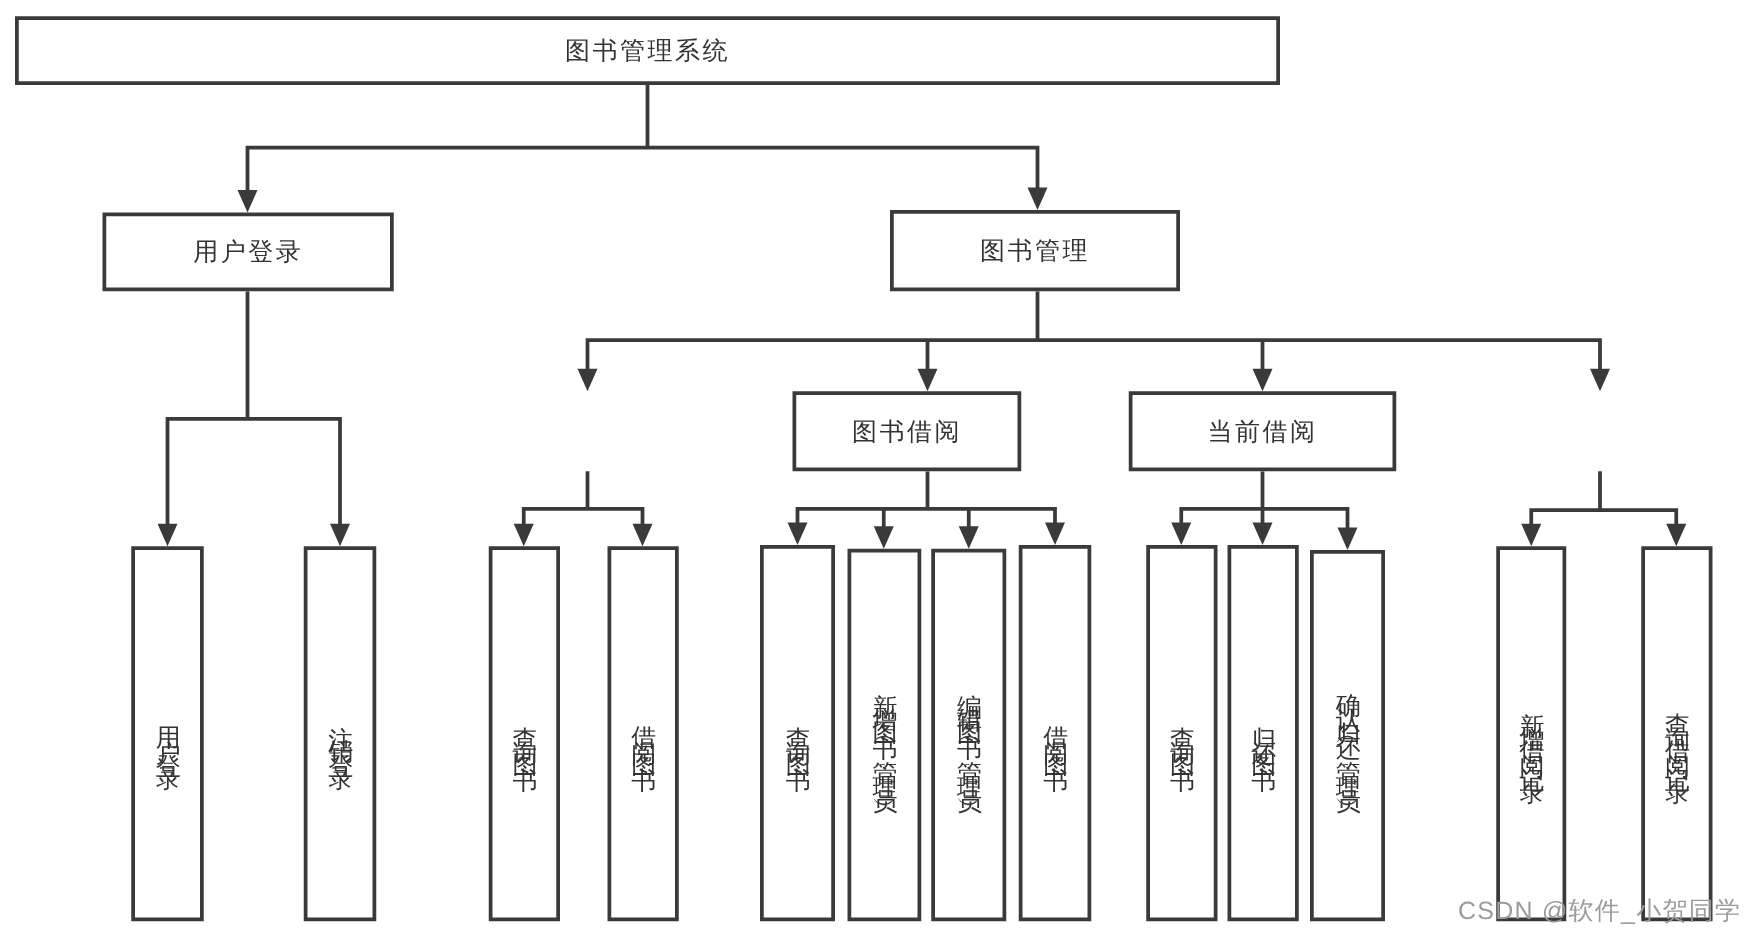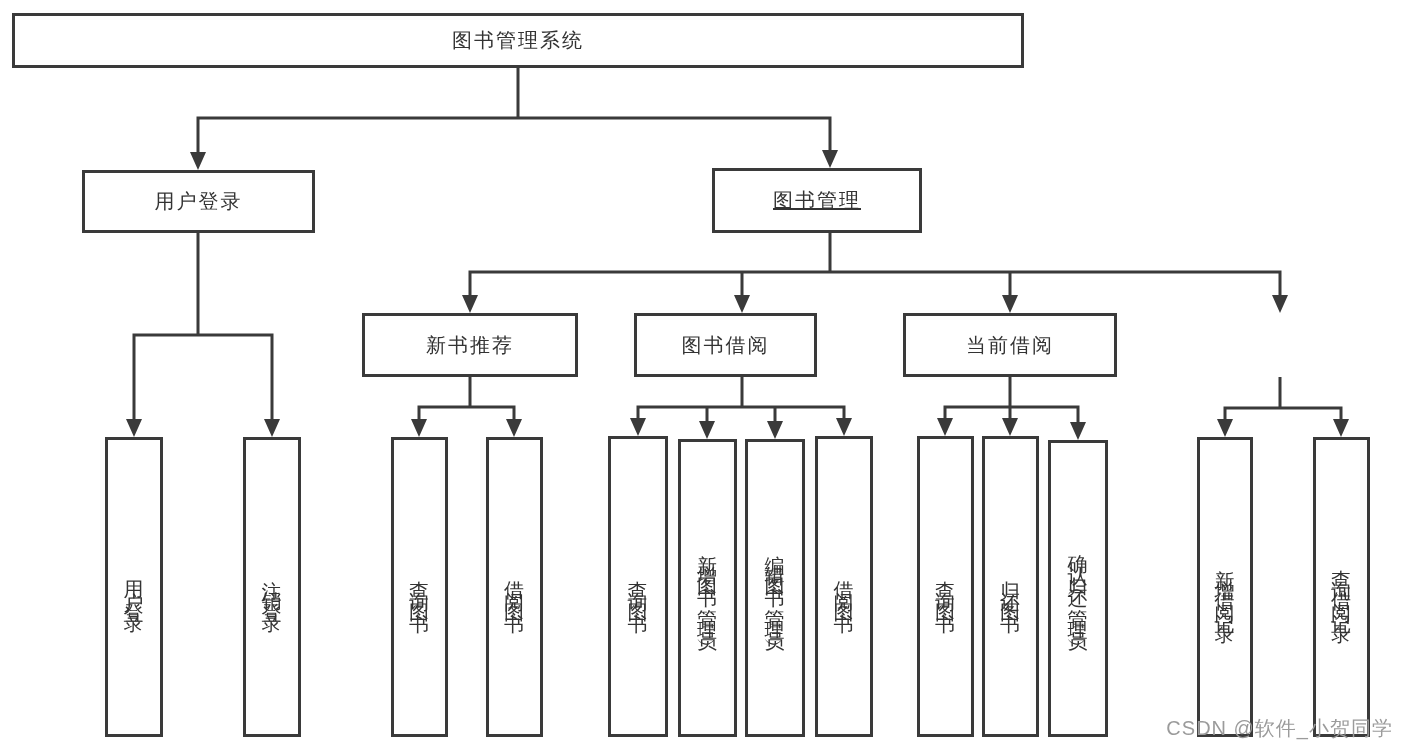--- a/index.html
+++ b/index.html
@@ -91,27 +91,24 @@
       M1333,419 L1349,419 L1341,437 Z"></path>
   </svg>
 
   <div class="box" style="left:12px; top:13px; width:1012px; height:55px;">
     <span>图书管理系统</span>
   </div>
 
   <div class="box" style="left:82px; top:170px; width:233px; height:63px;">
     <span>用户登录</span>
   </div>
-  <div class="box" style="left:712px; top:168px; width:210px; height:65px;text-decoration:underline;">
+  <div class="box" style="left:712px; top:168px; width:232px; height:65px;">
     <span>图书管理</span>
   </div>
 
-  <div class="box" style="left:362px; top:313px; width:216px; height:64px;">
-    <span>新书推荐</span>
-  </div>
   <div class="box" style="left:634px; top:313px; width:183px; height:64px;">
     <span>图书借阅</span>
   </div>
   <div class="box" style="left:903px; top:313px; width:214px; height:64px;">
     <span>当前借阅</span>
   </div>
 
   <div class="box v-box" style="left:105px; top:437px; width:58px; height:300px;">
     <span class="vtext">用户登录</span>
   </div>

